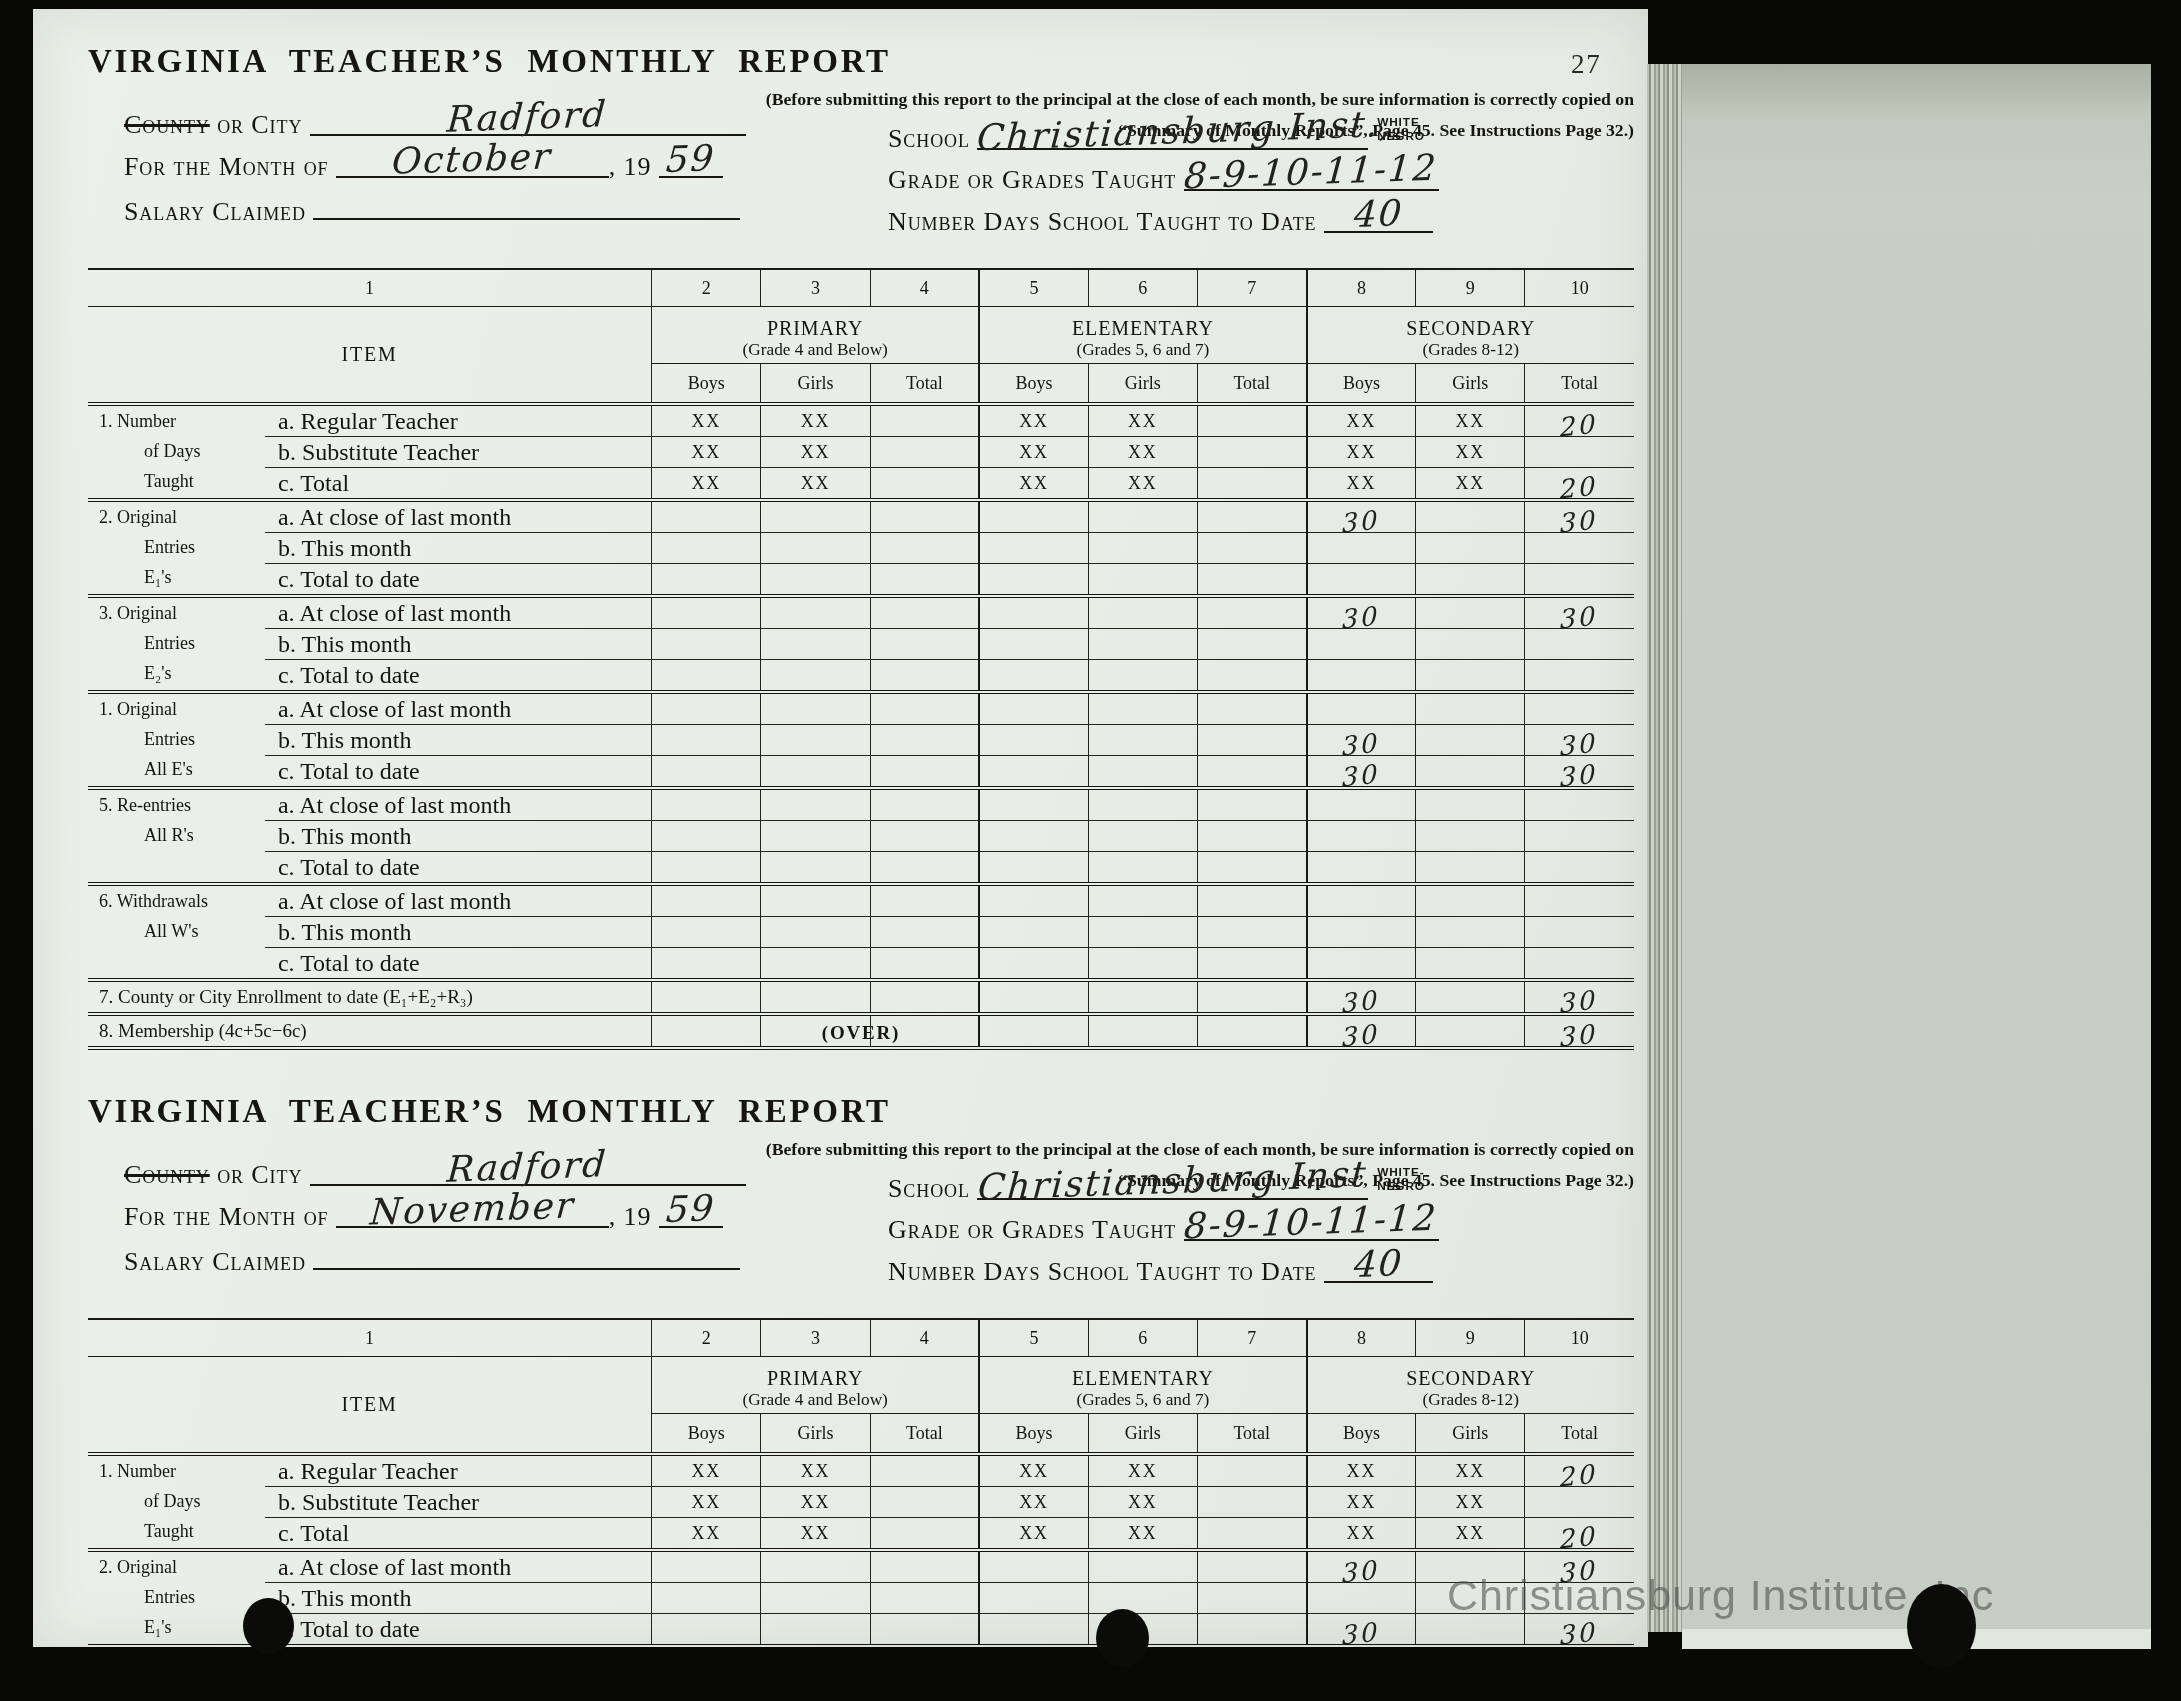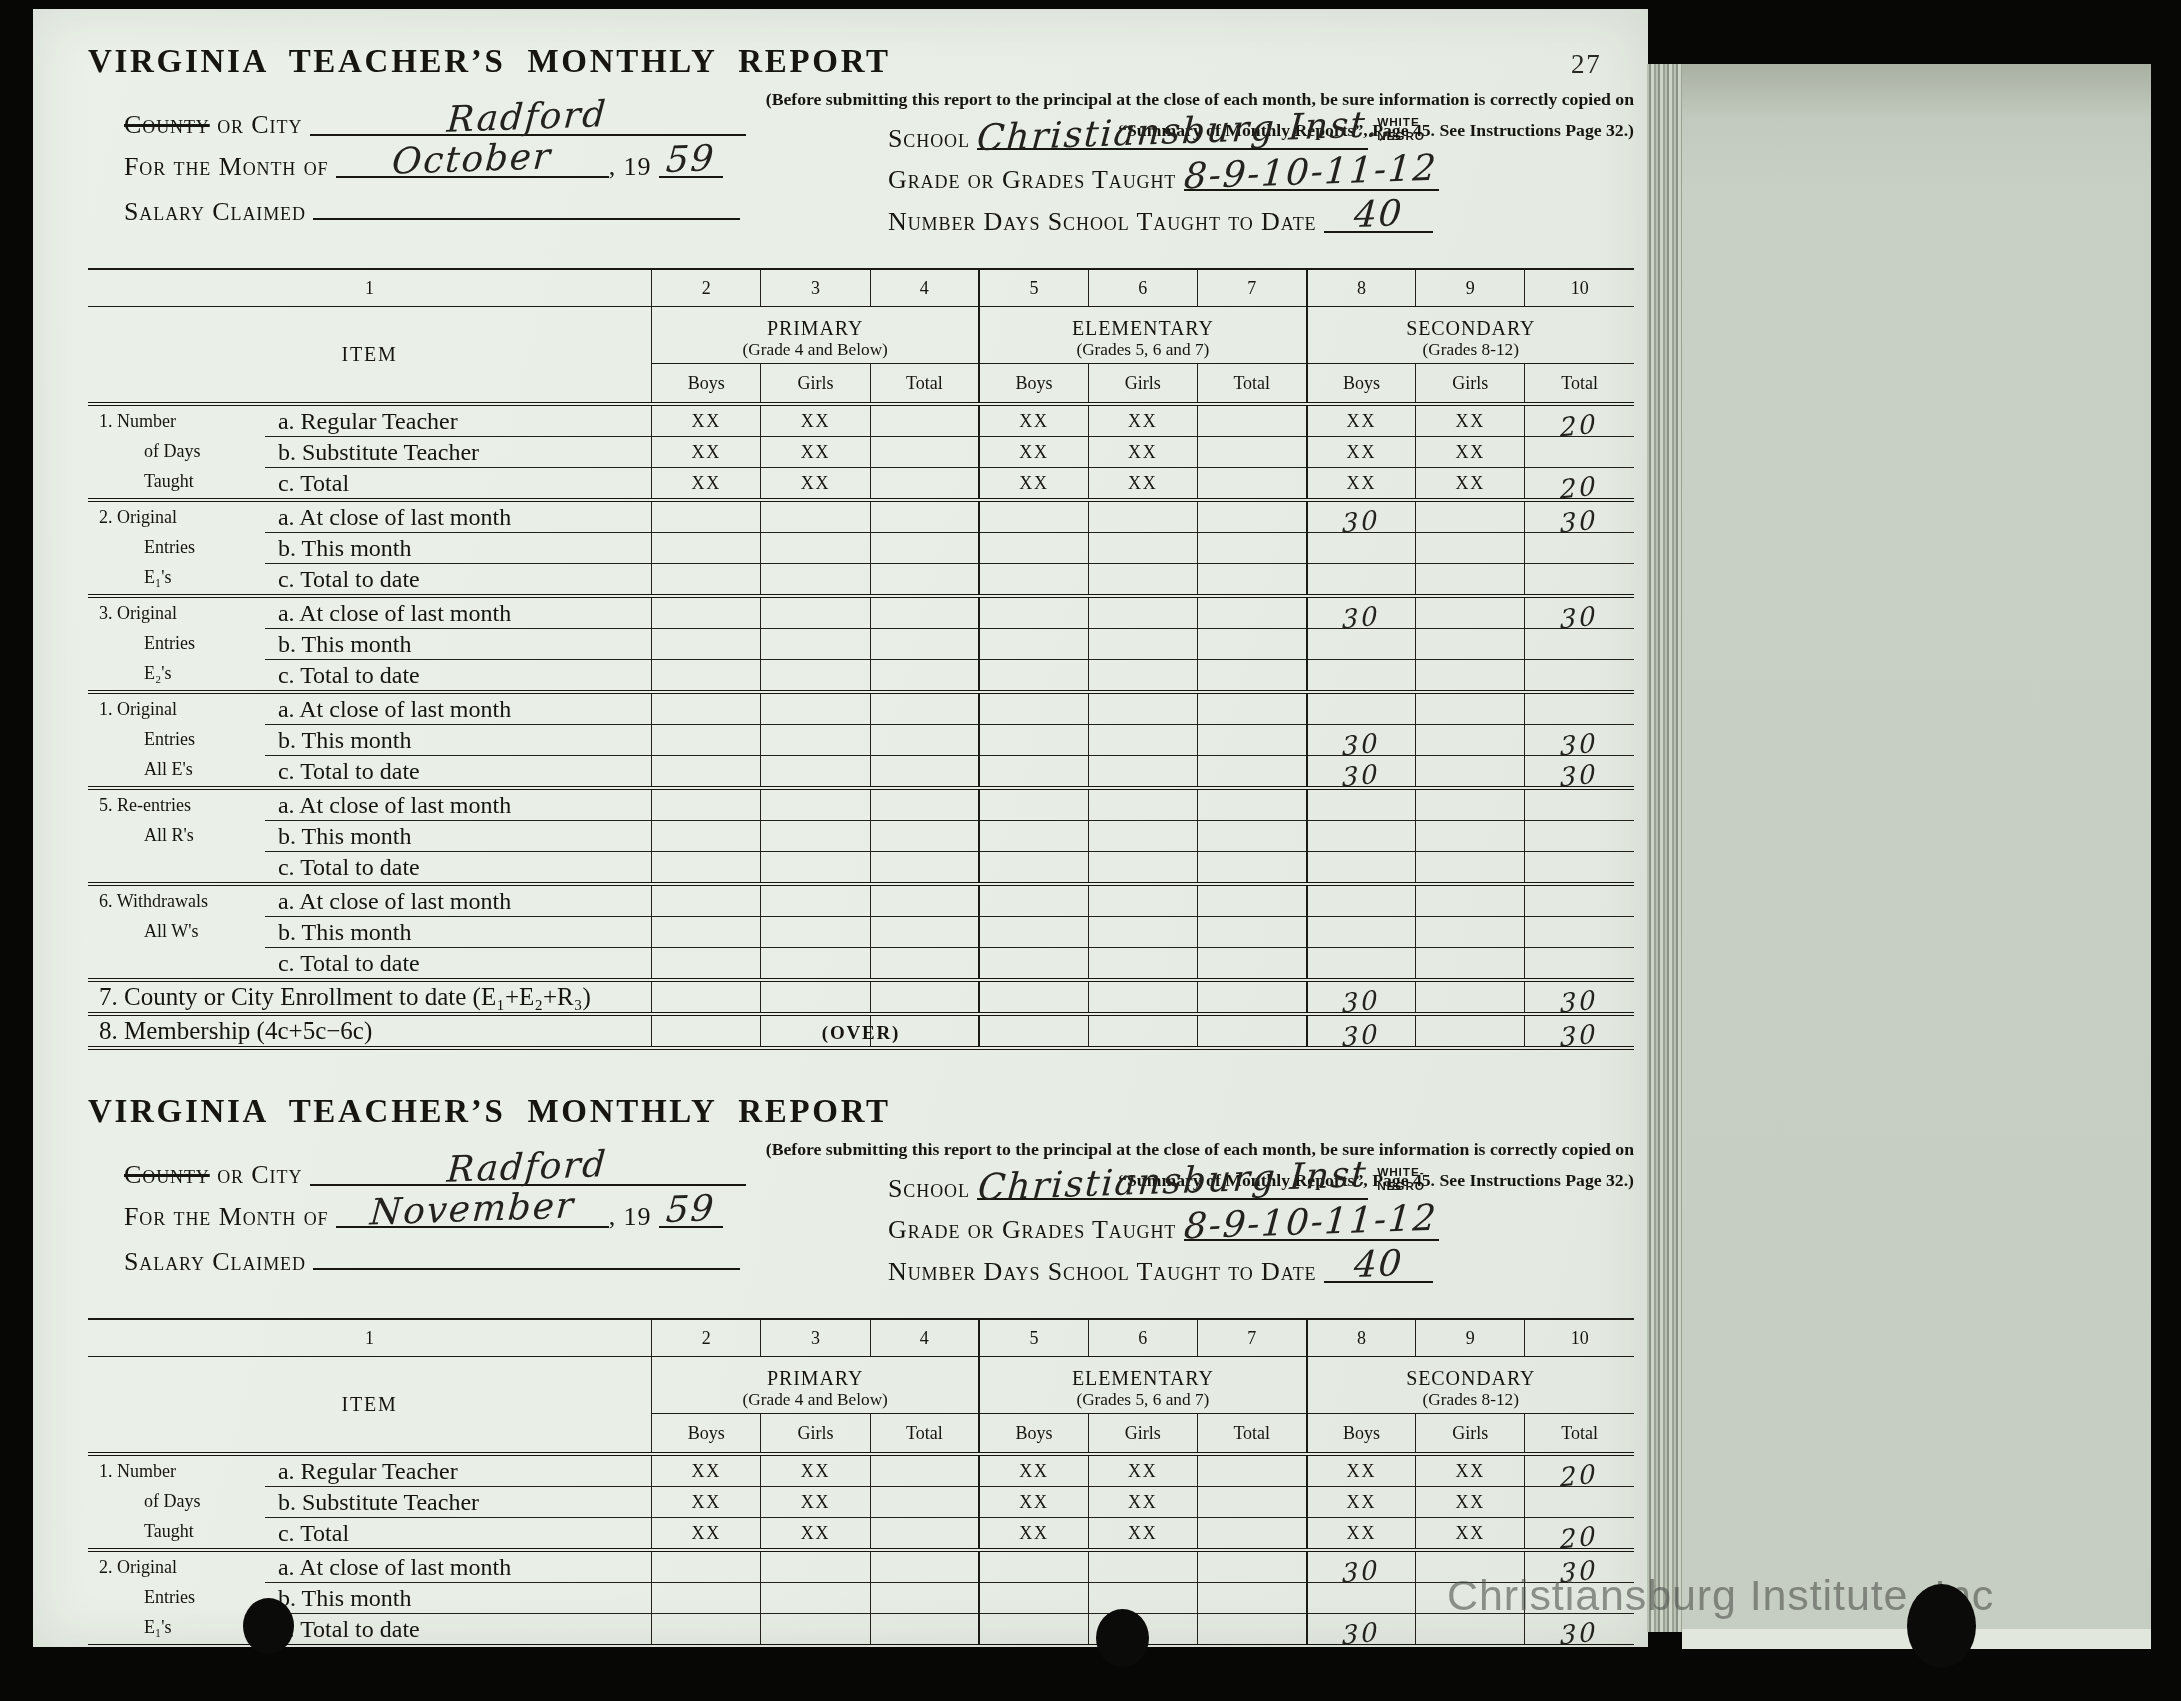--- a/index.html
+++ b/index.html
@@ -48,21 +48,21 @@
   td.itemhead{text-align:center;font-size:20px;letter-spacing:1.8px;border-bottom:4.5px double #15140e;}
   td.sub{height:38px;text-align:center;font-size:18px;border-bottom:4.5px double #15140e;}
   td.vline{border-left:1.8px solid #23221a;}
   td.gsep{border-left:2.7px solid #1a1913;}
   td.sec{vertical-align:top;font-size:18px;border-bottom:4.5px double #15140e;}
   .sec-line{height:30px;line-height:30px;white-space:nowrap;}
   .sec-line.i0{padding-left:11px;} .sec-line.i1,.sec-line.i2{padding-left:56px;}
   td.item{font-size:24px;padding-left:12.7px;white-space:nowrap;height:30px;border-bottom:1.8px solid #23221a;}
   td.cell{height:30px;text-align:center;border-bottom:1.8px solid #23221a;}
   tr.secend td.item,tr.secend td.cell{border-bottom:4.5px double #15140e;}
-  td.flabel{font-size:25px;padding-left:11px;white-space:nowrap;height:30px;border-bottom:4.5px double #15140e;}
+  td.flabel{font-size:19px;padding-left:11px;white-space:nowrap;height:30px;border-bottom:4.5px double #15140e;}
   td.fcell{height:30px;text-align:center;border-bottom:4.5px double #15140e;}
   .xx{font-size:18px;letter-spacing:1.8px;}
   .cellhand{font-family:"DejaVu Serif",serif;font-style:italic;font-size:26px;color:#23221e;
             display:inline-block;transform:translateY(4.5px) rotate(-6deg) skewX(-6deg);letter-spacing:2.7px;}
   .over{position:absolute;top:986px;left:0;width:1546px;text-align:center;font-size:19px;
         font-weight:bold;letter-spacing:1.8px;}
 </style>
 </head>
 <body>
 

